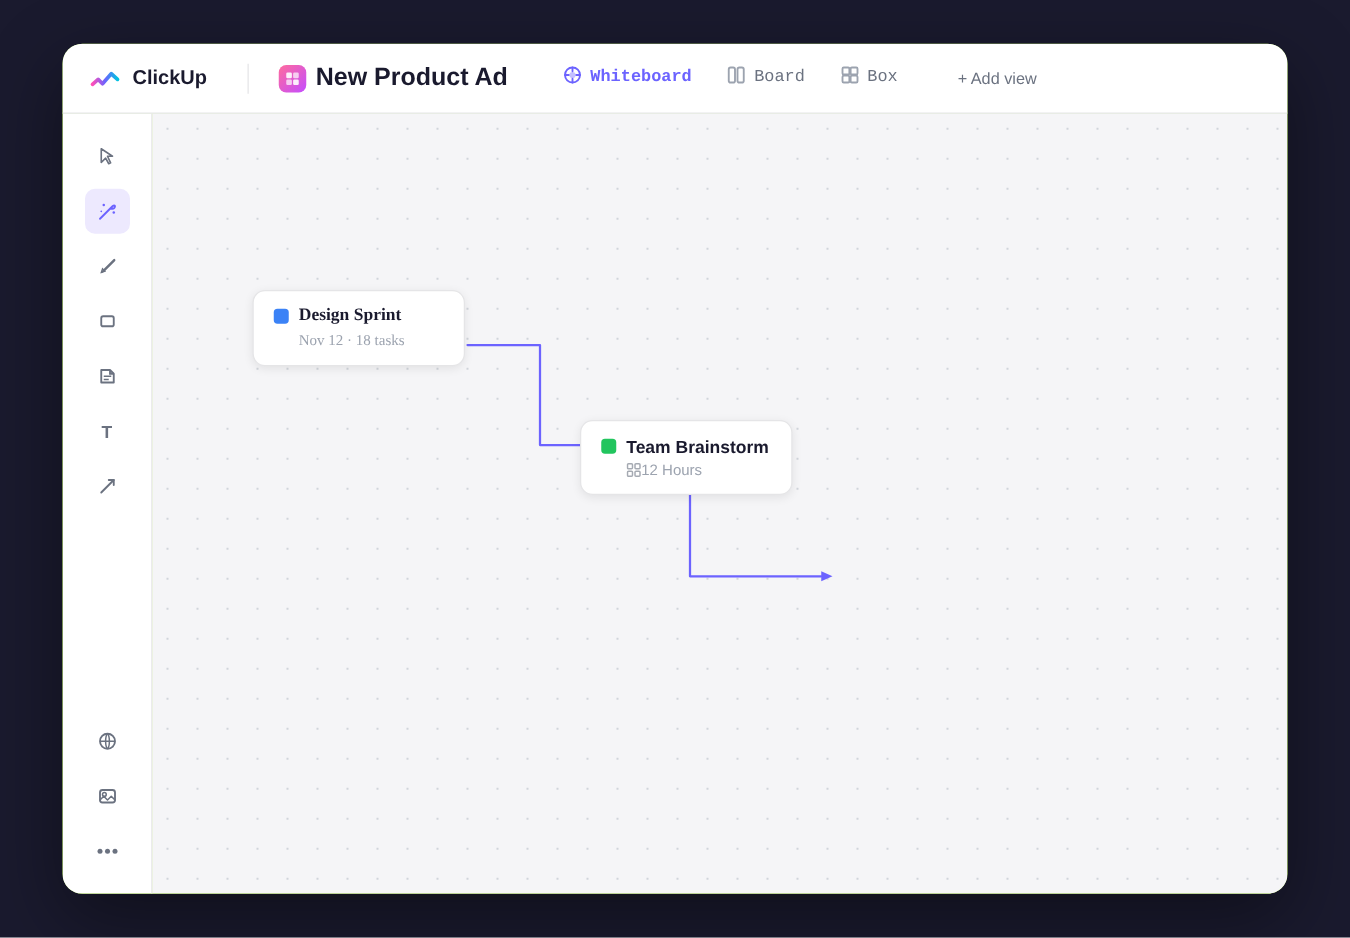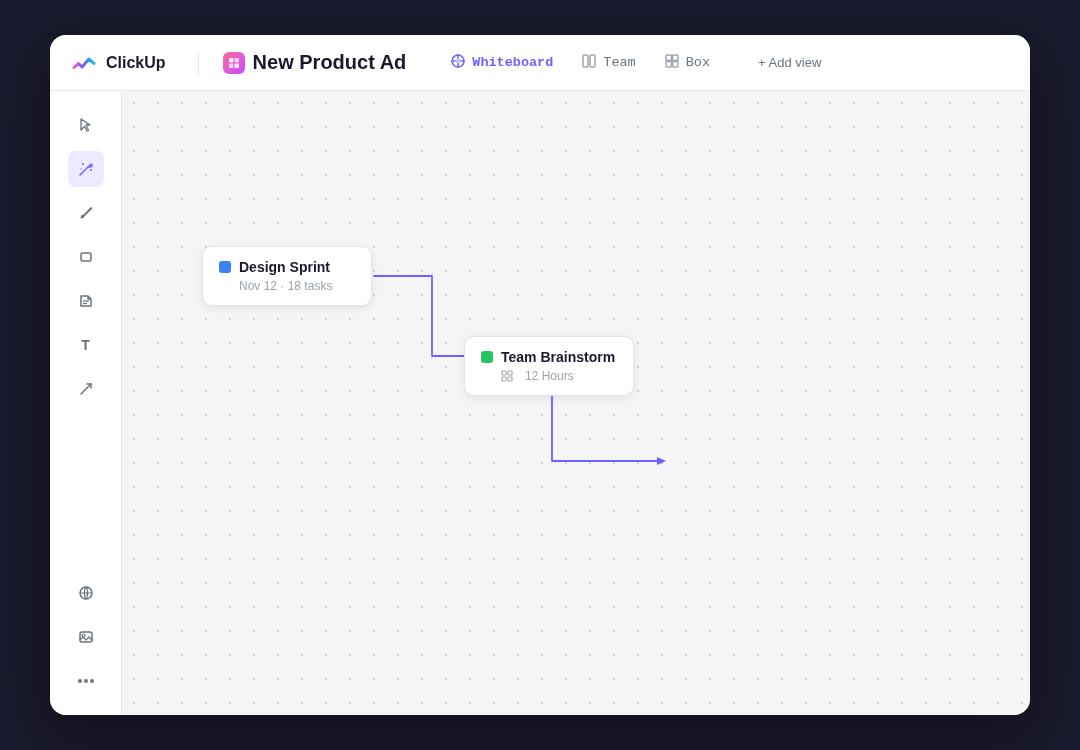--- a/index.html
+++ b/index.html
@@ -185,21 +185,21 @@
       color: #1a1a2e;
     }
     .card-subtitle {
       font-size: 12px;
       color: #9ca3af;
       margin-left: 20px;
     }
     .card-meta {
       display: flex;
       align-items: center;
-      gap: 12px;
+      gap: 0;
       font-size: 12px;
       color: #9ca3af;
       margin-left: 20px;
     }
     
     .connector-svg {
       position: absolute;
       top: 0;
       left: 0;
       width: 100%;
@@ -255,21 +255,21 @@
         <span>Whiteboard</span>
       </div>
 
       <div class="nav-tab">
         <span class="tab-icon">
           <svg width="16" height="16" viewBox="0 0 16 16" fill="none">
             <rect x="2" y="2" width="5" height="12" rx="1.5" stroke="#9ca3af" stroke-width="1.5"></rect>
             <rect x="9" y="2" width="5" height="12" rx="1.5" stroke="#9ca3af" stroke-width="1.5"></rect>
           </svg>
         </span>
-        <span>Team</span>
+        <span>Board</span>
       </div>
 
       <div class="nav-tab">
         <span class="tab-icon">
           <svg width="16" height="16" viewBox="0 0 16 16" fill="none">
             <rect x="2" y="2" width="5.5" height="5.5" rx="1" stroke="#9ca3af" stroke-width="1.5"></rect>
             <rect x="8.5" y="2" width="5.5" height="5.5" rx="1" stroke="#9ca3af" stroke-width="1.5"></rect>
             <rect x="2" y="8.5" width="5.5" height="5.5" rx="1" stroke="#9ca3af" stroke-width="1.5"></rect>
             <rect x="8.5" y="8.5" width="5.5" height="5.5" rx="1" stroke="#9ca3af" stroke-width="1.5"></rect>
           </svg>
@@ -352,21 +352,21 @@
 
       <svg class="connector-svg" xmlns="http://www.w3.org/2000/svg">
 
         <path d="M 252 185 L 310 185 L 310 265 L 342 265" stroke="#6c63ff" stroke-width="1.8" fill="none" stroke-linecap="round" stroke-linejoin="round"></path>
         <polygon points="342,261 351,265 342,269" fill="#6c63ff"></polygon>
 
         <path d="M 430 305 L 430 370 L 535 370" stroke="#6c63ff" stroke-width="1.8" fill="none" stroke-linecap="round" stroke-linejoin="round"></path>
         <polygon points="535,366 544,370 535,374" fill="#6c63ff"></polygon>
       </svg>
 
-      <div class="card" style="top: 155px; left: 80px; min-width: 170px;">
+      <div class="card" style="top: 141px; left: 80px; min-width: 170px; font-family: Liberation Serif, serif;">
         <div class="card-header">
           <div class="card-dot" style="background:#3b82f6;"></div>
           <span class="card-title">Design Sprint</span>
         </div>
         <div class="card-subtitle">Nov 12  ·  18 tasks</div>
       </div>
 
       <div class="card" style="top: 245px; left: 342px; min-width: 170px;">
         <div class="card-header">
           <div class="card-dot" style="background:#22c55e;"></div>

